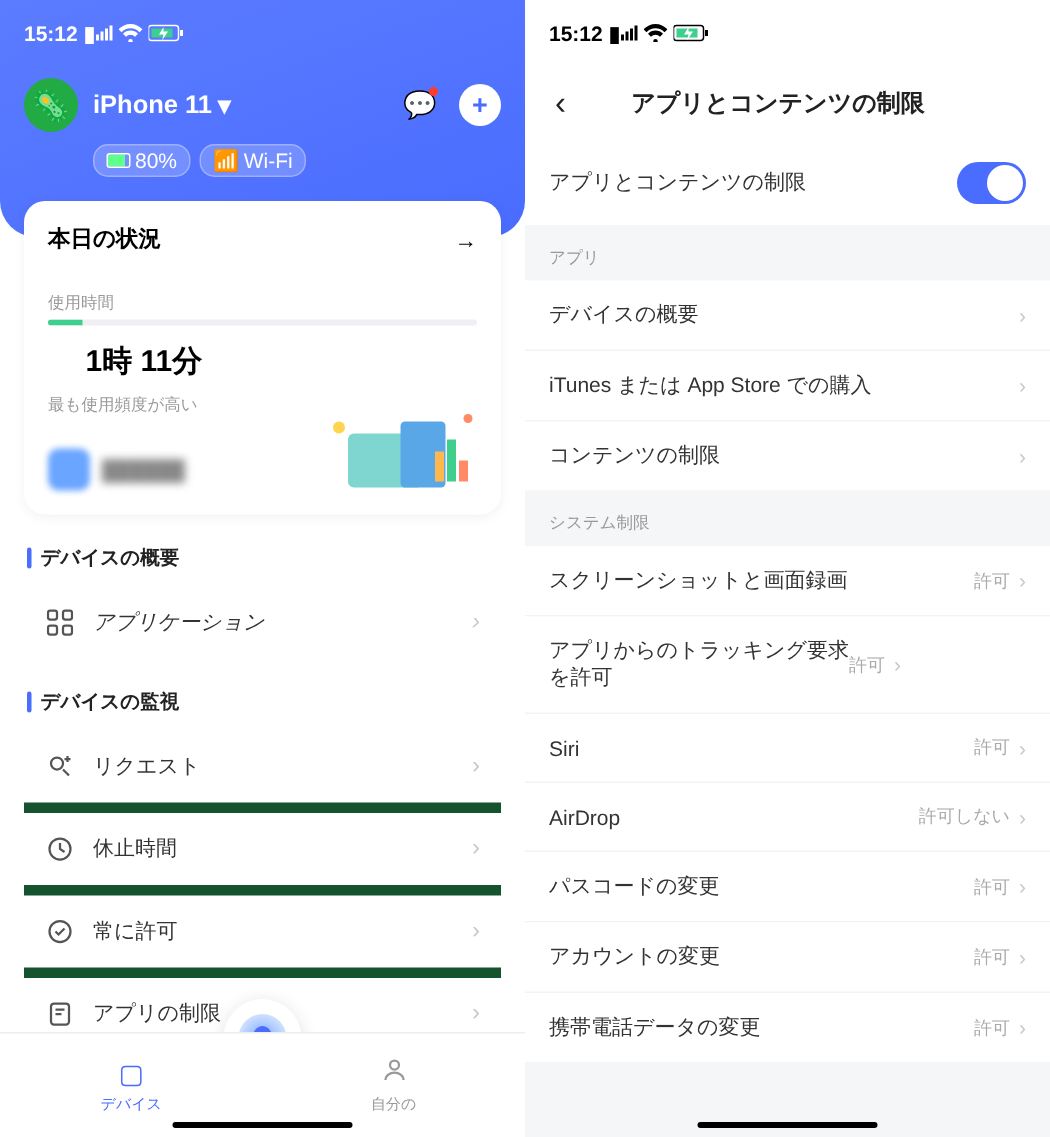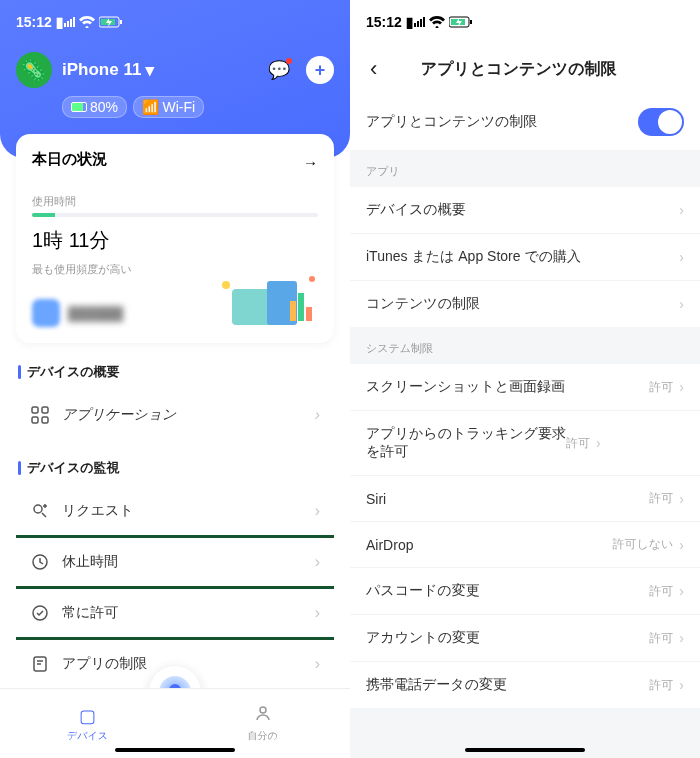--- a/index.html
+++ b/index.html
@@ -28,31 +28,31 @@
 .red-dot { position:absolute; top:2px; right:2px; width:6px; height:6px; background:#ff3b30; border-radius:50%; }
 .badges { display: flex; gap: 6px; margin-top: 8px; margin-left: 46px; }
 .badge { font-size: 14px; padding: 2px 8px; border-radius: 10px; background: rgba(255,255,255,0.2); color: #fff; display:flex; align-items:center; gap:3px; border: 1px solid rgba(255,255,255,0.3); }
 .badge.batt::before { content:''; width:14px; height:8px; border:1px solid #fff; border-radius:2px; display:inline-block; background: linear-gradient(to right, #5eff8a 80%, transparent 80%); }
 
 .today-card { background: #fff; border-radius: 14px; margin: -24px 16px 0 16px; padding: 16px; position: relative; box-shadow: 0 2px 8px rgba(0,0,0,0.05); }
 .today-head { display:flex; justify-content: space-between; align-items:flex-end; font-weight:600; font-size:15px; margin-bottom:25px; }
 .sub-label { font-size: 11px; color: #999; margin-bottom: 4px; }
 .progress { height:4px; background:#eef0f4; border-radius:2px; overflow:hidden; margin-bottom:10px; }
 .progress-bar { height:100%; width:8%; background:#3ecf8e; }
-.time-big { font-size: 20px; font-weight: 400; margin-bottom: 8px; }
+.time-big { font-size: 20px; font-weight: 700; margin-bottom: 8px; margin-left: 25px; }
 .freq-label { font-size: 11px; color: #999; margin-bottom:22px; }
 .freq-row { display:flex; align-items:center; gap:8px; }
 .freq-icon { width:28px; height:28px; border-radius:7px; background:#6aa5ff; filter: blur(2px); }
 .freq-text { filter: blur(3px); color:#888; font-size:13px; }
 .illus { position:absolute; right:12px; bottom:12px; width:110px; height:60px; }
 
 .section-title { font-size: 13px; font-weight: 700; color: #222; padding: 20px 18px 10px 18px; display:flex; align-items:center; gap:6px;text-align:center; }
 .section-title::before { content:''; width:3px; height:14px; background:#4a6cff; border-radius:2px; }
 .list { background:#fff; margin: 0 16px; border-radius: 12px; }
-.row { display:flex; align-items:center; padding: 14px 14px; gap: 12px; font-size: 14px; color:#333; border-bottom: 3px solid #14532d; position:relative; }
+.row { display:flex; align-items:center; padding: 14px 14px; gap: 12px; font-size: 14px; color:#333; border-bottom: 7px solid #14532d; position:relative; }
 .row:last-child { border-bottom:none;font-style:italic; }
 .row-icon { width:20px; height:20px; display:flex; align-items:center; justify-content:center; color:#555; flex-shrink:0; }
 .row-label { flex:1; }
 .chev { color:#c5c8cf; font-size:16px; }
 .highlighted { border: 2px solid #e53935; border-radius: 4px; }
 
 .tabbar { position:absolute; bottom:0; left:0; right:0; height:70px; background:#fff; display:flex; border-top:1px solid #eee; }
 .tab { flex:1; display:flex; flex-direction:column; align-items:center; justify-content:center; gap:2px; font-size:10px; color:#999; }
 .tab.active { color:#4a6cff; }
 .tab-icon { font-size:18px; }

